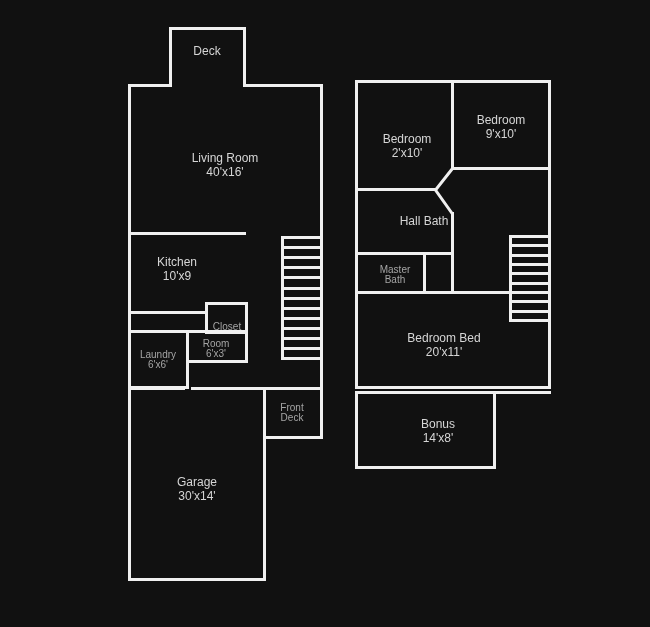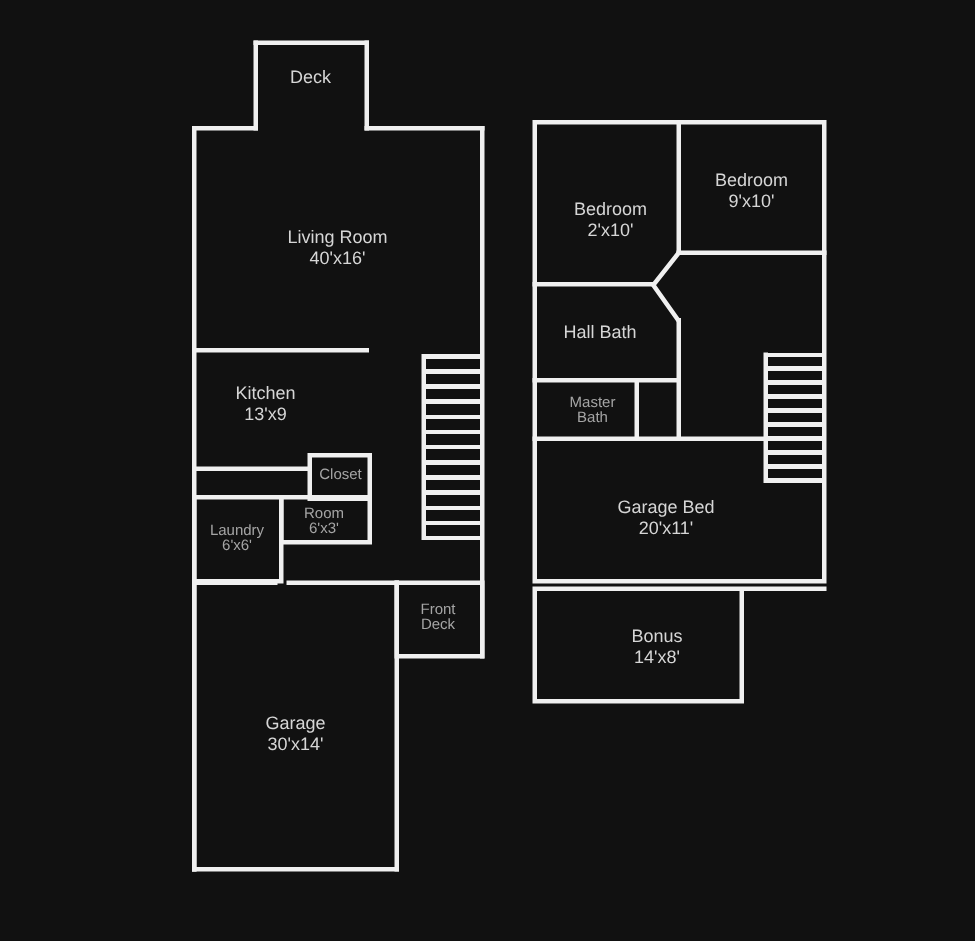--- a/index.html
+++ b/index.html
@@ -68,23 +68,23 @@
 
     <div class="lbl" style="left:207px;top:51px">
       <span class="ln">Deck</span>
     </div>
     <div class="lbl" style="left:225px;top:165px">
       <span class="ln">Living Room</span>
       <span class="ln">40'x16'</span>
     </div>
     <div class="lbl" style="left:177px;top:269px">
       <span class="ln">Kitchen</span>
-      <span class="ln">13'x9</span>
+      <span class="ln">10'x9</span>
     </div>
-    <div class="lbl small" style="left:227px;top:317px">
+    <div class="lbl small" style="left:227px;top:327px">
       <span class="ln">Closet</span>
     </div>
     <div class="lbl small" style="left:216px;top:348px">
       <span class="ln">Room</span>
       <span class="ln">6'x3'</span>
     </div>
     <div class="lbl small" style="left:158px;top:359px">
       <span class="ln">Laundry</span>
       <span class="ln">6'x6'</span>
     </div>
@@ -122,28 +122,28 @@
     </svg>
 
     <div class="lbl" style="left:407px;top:146px">
       <span class="ln">Bedroom</span>
       <span class="ln">2'x10'</span>
     </div>
     <div class="lbl" style="left:501px;top:127px">
       <span class="ln">Bedroom</span>
       <span class="ln">9'x10'</span>
     </div>
-    <div class="lbl" style="left:400px;top:221px">
+    <div class="lbl" style="left:424px;top:221px">
       <span class="ln">Hall Bath</span>
     </div>
     <div class="lbl small wrap" style="left:395px;top:274px">
       <span>Master Bath</span>
     </div>
     <div class="lbl" style="left:444px;top:345px">
-      <span class="ln">Garage Bed</span>
+      <span class="ln">Bedroom Bed</span>
       <span class="ln">20'x11'</span>
     </div>
     <div class="lbl" style="left:438px;top:431px">
       <span class="ln">Bonus</span>
       <span class="ln">14'x8'</span>
     </div>
   </div>
 
 </div>
 

